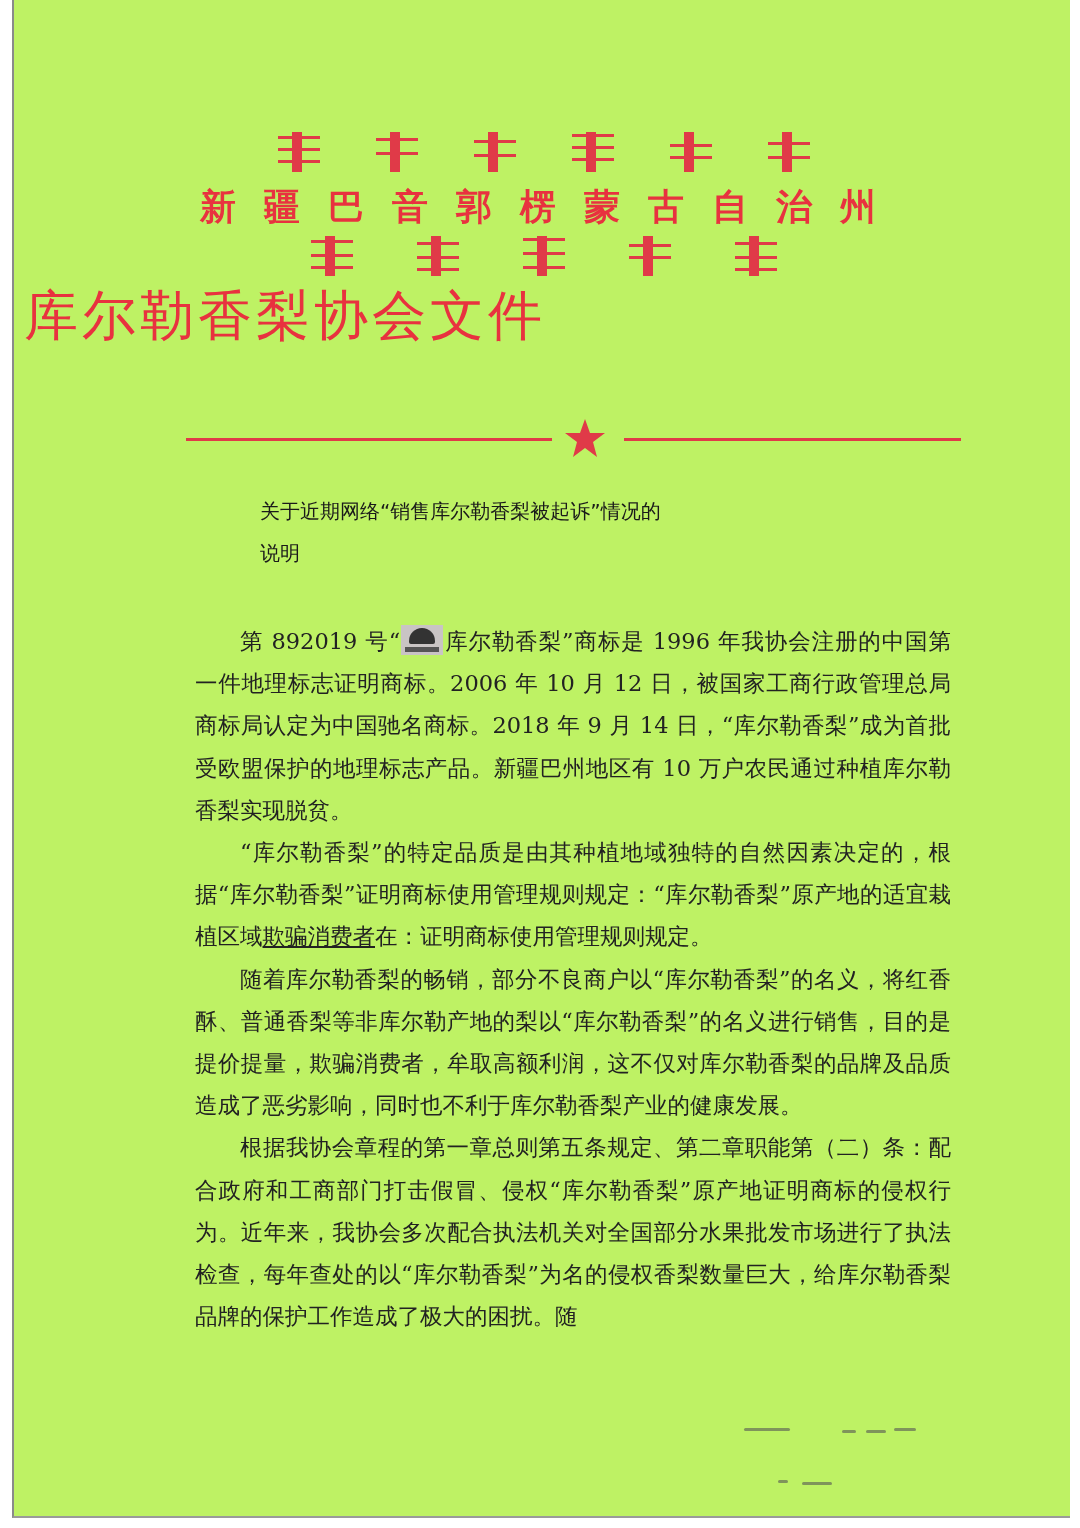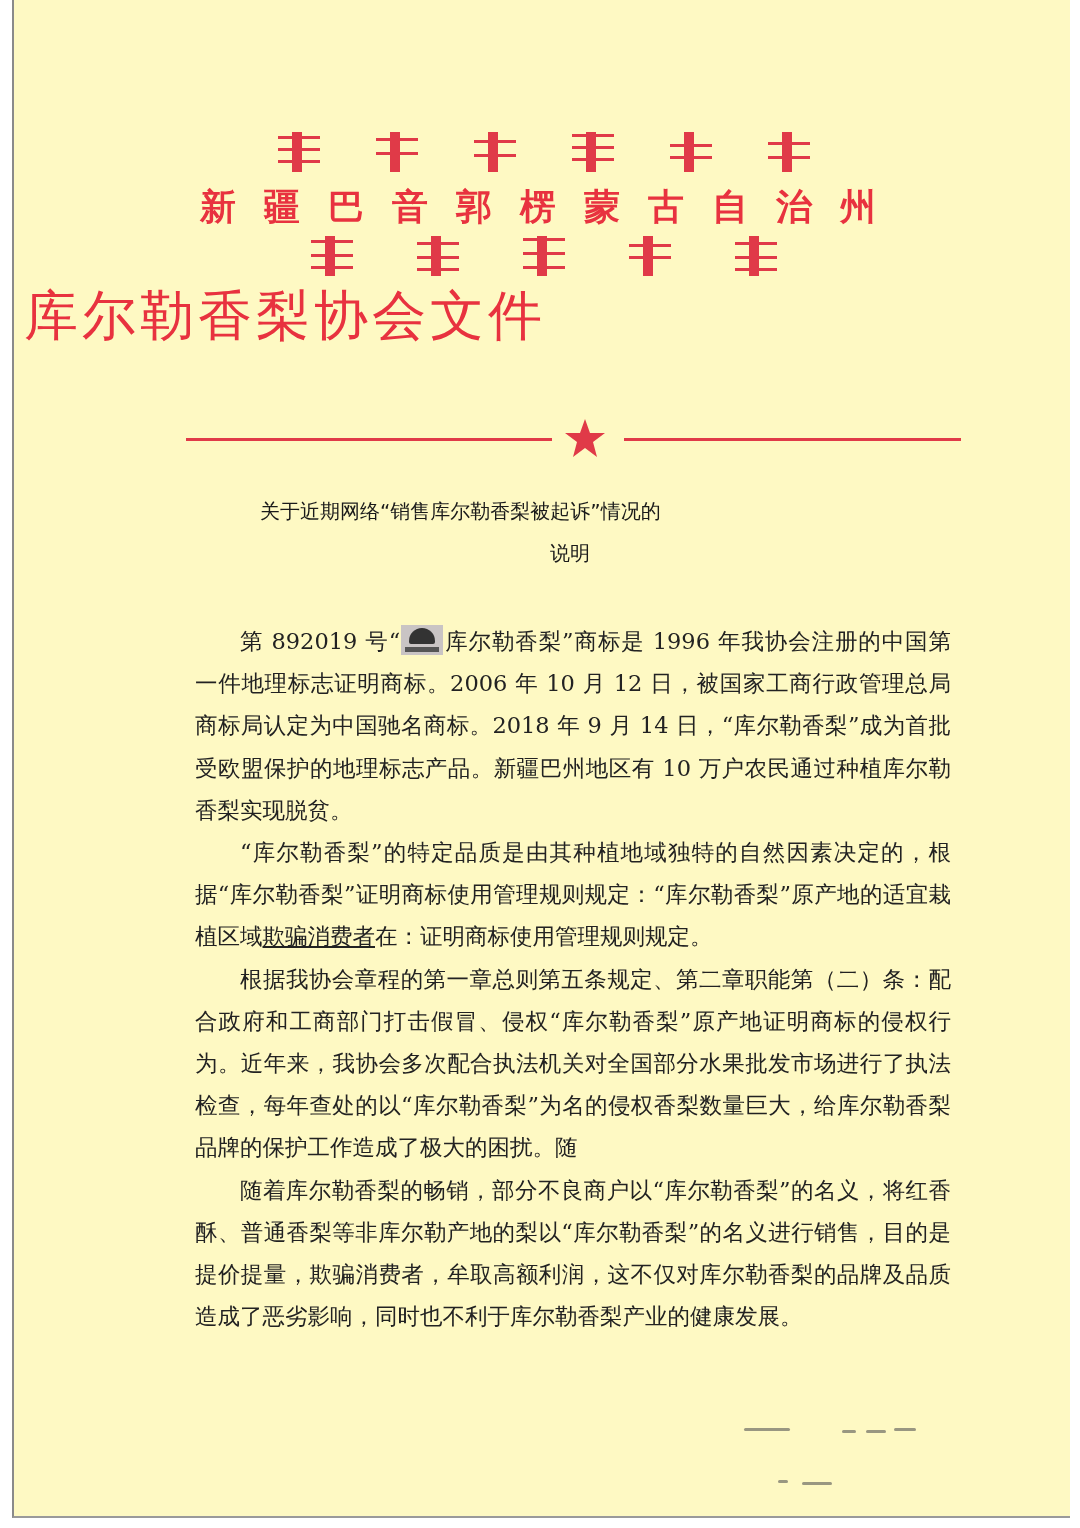--- a/index.html
+++ b/index.html
@@ -4,21 +4,21 @@
 <style>
   html, body { margin: 0; padding: 0; }
   body {
     width: 1080px; height: 1528px; overflow: hidden;
     background: #ffffff;
     position: relative;
     font-family: "DejaVu Serif", "Liberation Serif", serif;
   }
   .page {
     position: absolute; left: 12px; top: 0; width: 1058px; height: 1518px;
-    background: #fef9c3;
+    background: #bef264;
     border-left: 2px solid #8a8a8a;
     border-bottom: 2px solid #9a9a9a;
     box-sizing: border-box;
   }
   .mongol-row {
     position: absolute; left: 0; width: 100%;
     display: flex; justify-content: center; gap: 48px;
   }
   .mongol-glyph {
     display: inline-block; position: relative; width: 50px; height: 50px;
@@ -52,21 +52,21 @@
   .divider .line.left { left: 0; width: 366px; }
   .divider .line.right { left: 438px; width: 337px; }
   .divider .star {
     position: absolute; left: 378px; top: 0; width: 42px; height: 40px;
   }
   .title {
     position: absolute; left: 246px; top: 490px; width: 700px;
     color: #1a1a1a; font-family: "DejaVu Sans", sans-serif;
     font-size: 20px; line-height: 42px; text-align: left;
   }
-  .title .line2 { display: block; text-align: center; width: 620px; padding-right: 0; }
+  .title .line2 { display: block; width: 620px; padding-right: 0; }
   .body-text {
     position: absolute; left: 181px; top: 620px; width: 756px;
     color: #222; font-family: "DejaVu Serif", serif;
     font-size: 22.5px; line-height: 42.2px;
     text-align: justify;
   }
   .para { margin: 0; text-indent: 2em; }
   .para + .para { margin-top: 0; }
   .logo-inline {
     display: inline-block; width: 42px; height: 30px; vertical-align: -6px;
@@ -172,22 +172,22 @@
   </div>
 
   <div class="title">
     <span>关于近期网络“销售库尔勒香梨被起诉”情况的</span>
     <span class="line2">说明</span>
   </div>
 
   <div class="body-text">
     <p class="para"><span>第 892019 号“</span><span class="logo-inline"></span><span>库尔勒香梨”商标是 1996 年我协会注册的中国第一件地理标志证明商标。2006 年 10 月 12 日，被国家工商行政管理总局商标局认定为中国驰名商标。2018 年 9 月 14 日，“库尔勒香梨”成为首批受欧盟保护的地理标志产品。新疆巴州地区有 10 万户农民通过种植库尔勒香梨实现脱贫。</span></p>
     <p class="para"><span>“库尔勒香梨”的特定品质是由其种植地域独特的自然因素决定的，根据“库尔勒香梨”证明商标使用管理规则规定：“库尔勒香梨”原产地的适宜栽植区域</span><span class="underline">欺骗消费者</span><span>在：证明商标使用管理规则规定。</span></p>
+    <p class="para">随着库尔勒香梨的畅销，部分不良商户以“库尔勒香梨”的名义，将红香酥、普通香梨等非库尔勒产地的梨以“库尔勒香梨”的名义进行销售，目的是提价提量，欺骗消费者，牟取高额利润，这不仅对库尔勒香梨的品牌及品质造成了恶劣影响，同时也不利于库尔勒香梨产业的健康发展。</p>
     <p class="para">根据我协会章程的第一章总则第五条规定、第二章职能第（二）条：配合政府和工商部门打击假冒、侵权“库尔勒香梨”原产地证明商标的侵权行为。近年来，我协会多次配合执法机关对全国部分水果批发市场进行了执法检查，每年查处的以“库尔勒香梨”为名的侵权香梨数量巨大，给库尔勒香梨品牌的保护工作造成了极大的困扰。随</p>
-    <p class="para">随着库尔勒香梨的畅销，部分不良商户以“库尔勒香梨”的名义，将红香酥、普通香梨等非库尔勒产地的梨以“库尔勒香梨”的名义进行销售，目的是提价提量，欺骗消费者，牟取高额利润，这不仅对库尔勒香梨的品牌及品质造成了恶劣影响，同时也不利于库尔勒香梨产业的健康发展。</p>
   </div>
 
   <div class="smudges">
     <span style="left:0;top:8px;width:46px;"></span>
     <span style="left:98px;top:10px;width:14px;"></span>
     <span style="left:122px;top:10px;width:20px;"></span>
     <span style="left:150px;top:8px;width:22px;"></span>
     <span style="left:34px;top:60px;width:10px;"></span>
     <span style="left:58px;top:62px;width:30px;"></span>
   </div>

